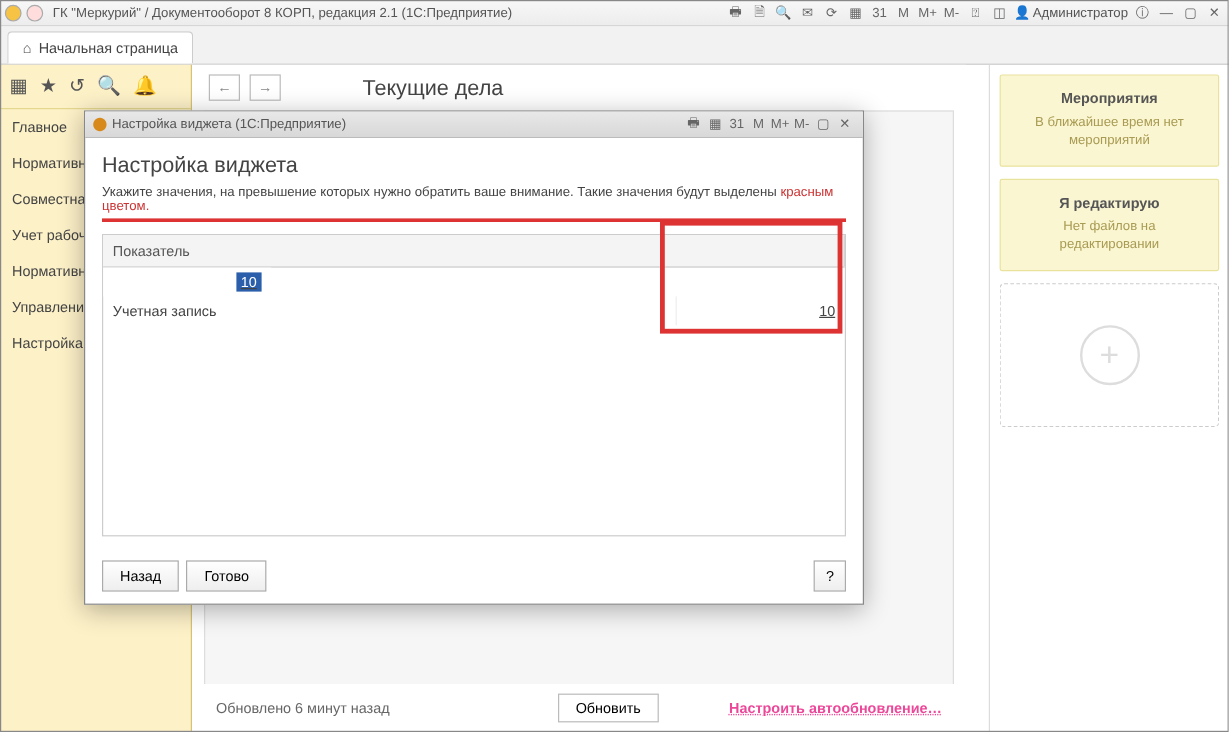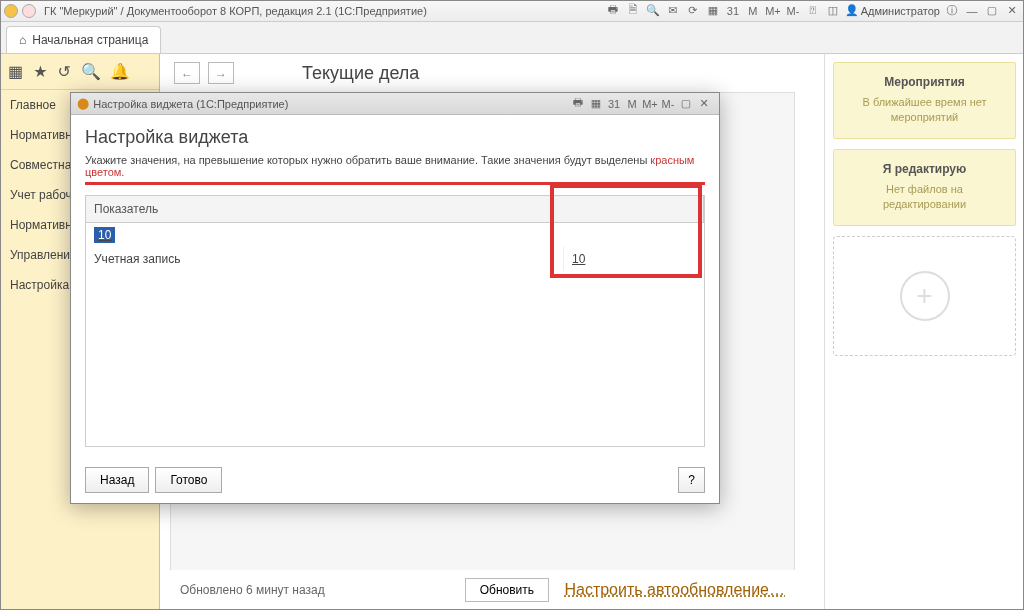--- a/index.html
+++ b/index.html
@@ -30,21 +30,21 @@
   .content { flex:1; display:flex; flex-direction:column; position:relative; background:#fff; }
   .content-toolbar { display:flex; align-items:center; gap:8px; padding:8px 14px; }
   .navbtn { width:26px; height:22px; border:1px solid #bbb; background:#fff; display:flex; align-items:center; justify-content:center; cursor:pointer; color:#888; }
   .page-title { font-size:18px; color:#444; margin-left:60px; }
 
   .content-body { flex:1; background:#f6f6f6; margin:0 10px 30px 10px; border:1px solid #ddd; position:relative; }
   .footer { position:absolute; bottom:0; left:10px; right:10px; height:40px; display:flex; align-items:center; background:#fff; }
   .updated { font-size:12px; color:#666; margin-left:10px; }
   .refresh-btn { margin-left:140px; padding:4px 14px; border:1px solid #bbb; background:#fff; cursor:pointer; font-size:12px; }
   .footer-spacer { flex:1; }
-  .autoupdate { font-size:16px; color:#a16207; text-decoration:underline dotted; cursor:pointer; margin-right:10px; }
+  .autoupdate { font-size:12px; color:#ec4899; text-decoration:underline dotted; cursor:pointer; margin-right:10px;font-weight:bold; }
 
   
   .rightpanel { width:200px; border-left:1px solid #ddd; padding:8px; display:flex; flex-direction:column; gap:10px;margin-left:19px; }
   .widget { border:1px solid #e9e29d; background:#fbf6d2; padding:12px; text-align:center; border-radius:2px; }
   .widget-title { font-weight:bold; font-size:12px; color:#555; margin-bottom:6px; }
   .widget-sub { font-size:11px; color:#a89b53; line-height:1.4; }
   .widget-add { border:1px dashed #ccc; height:120px; display:flex; align-items:center; justify-content:center; border-radius:4px; cursor:pointer; }
   .plus-circle { width:50px; height:50px; border:2px solid #ddd; border-radius:50%; display:flex; align-items:center; justify-content:center; font-size:28px; color:#ddd; }
 
   
@@ -57,21 +57,21 @@
   .modal-hint { font-size:11px; color:#b34444; border-bottom:3px solid #d33; padding-bottom:4px; margin-bottom:10px; }
   .hint-black { color:#444; }
   .hint-red { color:#c33; }
 
   .grid { border:1px solid #ccc; flex:1; position:relative; background:#fff; }
   .grid-header { display:flex; background:#f4f4f4; border-bottom:1px solid #ccc; font-size:12px; color:#555; }
   .gh-left { flex:1; padding:6px 8px; border-right:1px solid #ccc; }
   .gh-right { width:140px; padding:6px 8px; }
   .grid-row { display:flex; font-size:12px; color:#444; }
   .gr-left { flex:1; padding:5px 8px; border-right:1px solid #eee; }
-  .gr-right { width:140px; padding:5px 8px; text-align:left;text-decoration:underline; }
+  .gr-right { width:140px; padding:5px 8px; text-align:right;text-decoration:underline; }
   .grid-row.sel .gr-left { background:#fff6d6; }
   .grid-row.sel .gr-right { background:#fff; }
   .cell-selected { background:#2b5fab; color:#fff; padding:1px 4px; }
 
   .modal-footer { display:flex; padding:10px 14px; gap:6px; }
   .btn { padding:5px 14px; border:1px solid #aaa; background:linear-gradient(#fff,#eee); font-size:12px; cursor:pointer; }
   .btn.icon { padding:5px 9px; }
   .modal-footer .spacer { flex:1; }
 
   .outer-border { position:absolute; inset:0; border:1px solid #888; pointer-events:none; }

